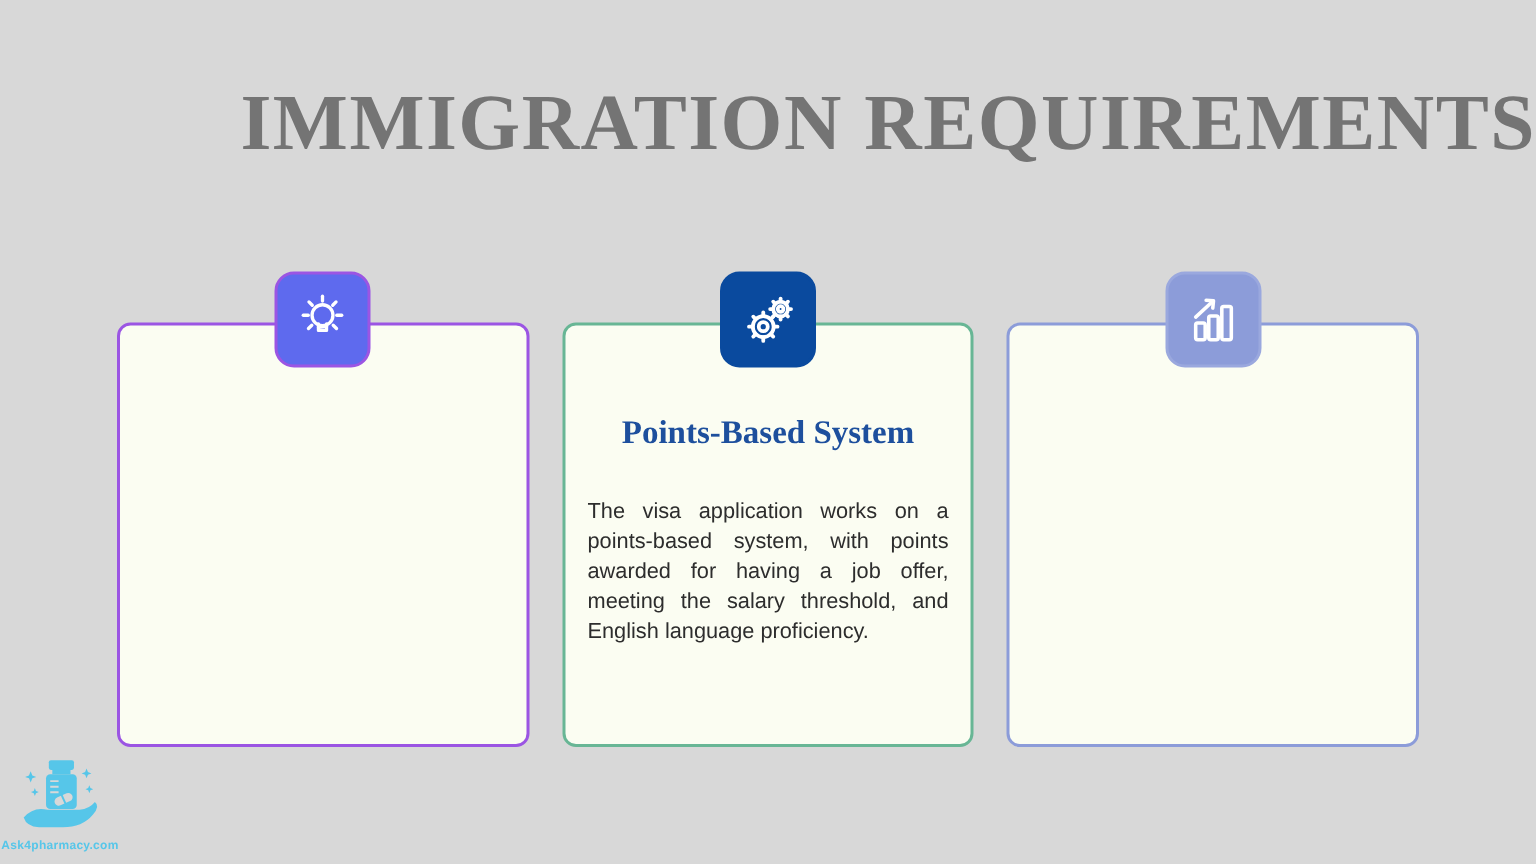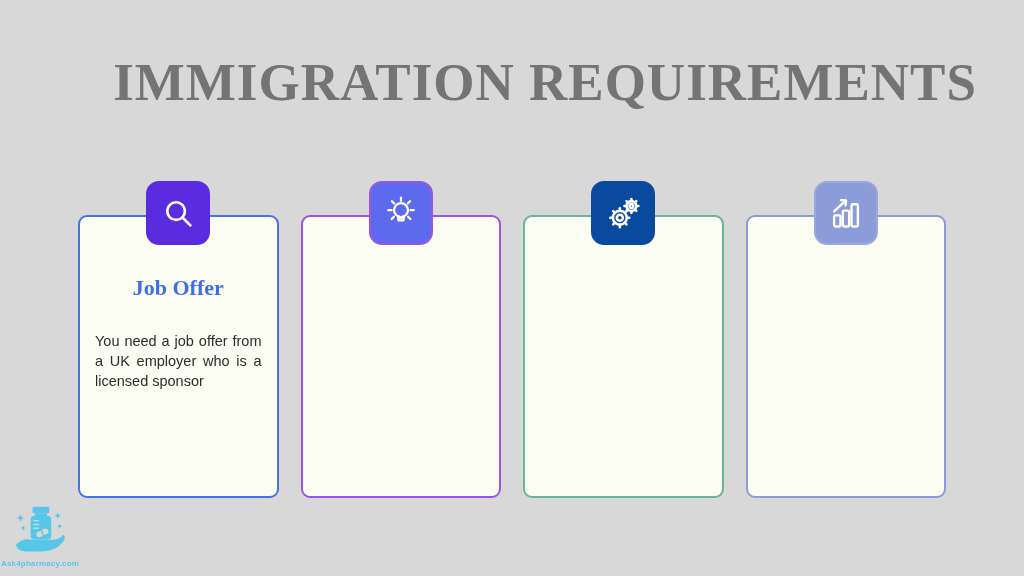--- a/index.html
+++ b/index.html
@@ -17,21 +17,21 @@
     height: 576px;
   }
   .page-title {
     position: absolute;
     top: 52px;
     left: 0;
     width: 100%;
     box-sizing: border-box;
     padding-left: 66px;
     margin: 0;
-    text-align: center;
+    text-align: right;
     font-family: "Liberation Serif", "DejaVu Serif", serif;
     font-weight: 700;
     font-size: 53px;
     letter-spacing: 1px;
     color: var(--title, #747474);
   }
   .cards-row {
     position: absolute;
     top: 215px;
     left: 78px;
@@ -116,30 +116,20 @@
 </style>
 </head>
 <body>
 
 <div class="stage">
 
   <h1 class="page-title">IMMIGRATION REQUIREMENTS</h1>
 
   <div class="cards-row">
 
-    <div class="card" style="--card-border: #4672e2; --card-heading: #3f6de4; --icon-bg: #5a2bdf; --icon-border: #5a2bdf;">
-      <div class="icon-badge">
-        <svg viewBox="0 0 24 24" stroke-width="1.7">
-          <circle cx="10.8" cy="10.8" r="5.6"></circle>
-          <line x1="15" y1="15" x2="19.8" y2="19.8"></line>
-        </svg>
-      </div>
-      <h2 class="card-heading">Job Offer</h2>
-      <p class="card-body">You need a job offer from a UK employer who is a licensed sponsor</p>
-    </div>
 
     <div class="card" style="--card-border: #9b55e3; --card-heading: #9d5ce9; --icon-bg: #5e6aee; --icon-border: #9b55e3;">
       <div class="icon-badge">
         <svg viewBox="0 0 24 24" stroke-width="1.4">
           <circle cx="12" cy="10.2" r="4.4"></circle>
           <path d="M10.3 13.9 L10.3 16.6 L13.7 16.6 L13.7 13.9"></path>
           <line x1="10.3" y1="15.3" x2="13.7" y2="14.9"></line>
           <line x1="12" y1="4.2" x2="12" y2="2.2"></line>
           <line x1="16.3" y1="6" x2="17.7" y2="4.6"></line>
           <line x1="7.7" y1="6" x2="6.3" y2="4.6"></line>
@@ -169,20 +159,22 @@
           <line x1="17.3" y1="4.5" x2="17.3" y2="3.2"></line>
           <line x1="19.5" y1="5.4" x2="20.4" y2="4.5"></line>
           <line x1="20.4" y1="7.6" x2="21.7" y2="7.6"></line>
           <line x1="19.5" y1="9.8" x2="20.4" y2="10.7"></line>
           <line x1="17.3" y1="10.7" x2="17.3" y2="12"></line>
           <line x1="15.1" y1="9.8" x2="14.2" y2="10.7"></line>
           <line x1="14.2" y1="7.6" x2="12.9" y2="7.6"></line>
           <line x1="15.1" y1="5.4" x2="14.2" y2="4.5"></line>
         </svg>
       </div>
+      <h2 class="card-heading">Points-Based System</h2>
+      <p class="card-body">The visa application works on a points-based system, with points awarded for having a job offer, meeting the salary threshold, and English language proficiency.</p>
     </div>
 
     <div class="card" style="--card-border: #8c9cd9; --card-heading: #8ca0dd; --icon-bg: #8c9cd9; --icon-border: #9aa8de;">
       <div class="icon-badge">
         <svg viewBox="0 0 24 24" stroke-width="1.5">
           <rect x="4.5" y="13.5" width="4" height="7" rx="0.8"></rect>
           <rect x="10" y="10.5" width="4" height="10" rx="0.8"></rect>
           <rect x="15.5" y="6.5" width="4" height="14" rx="0.8"></rect>
           <path d="M4.5 11 L11.6 4.4"></path>
           <path d="M8.9 3.9 L12 4.1 L11.7 7.2"></path>

